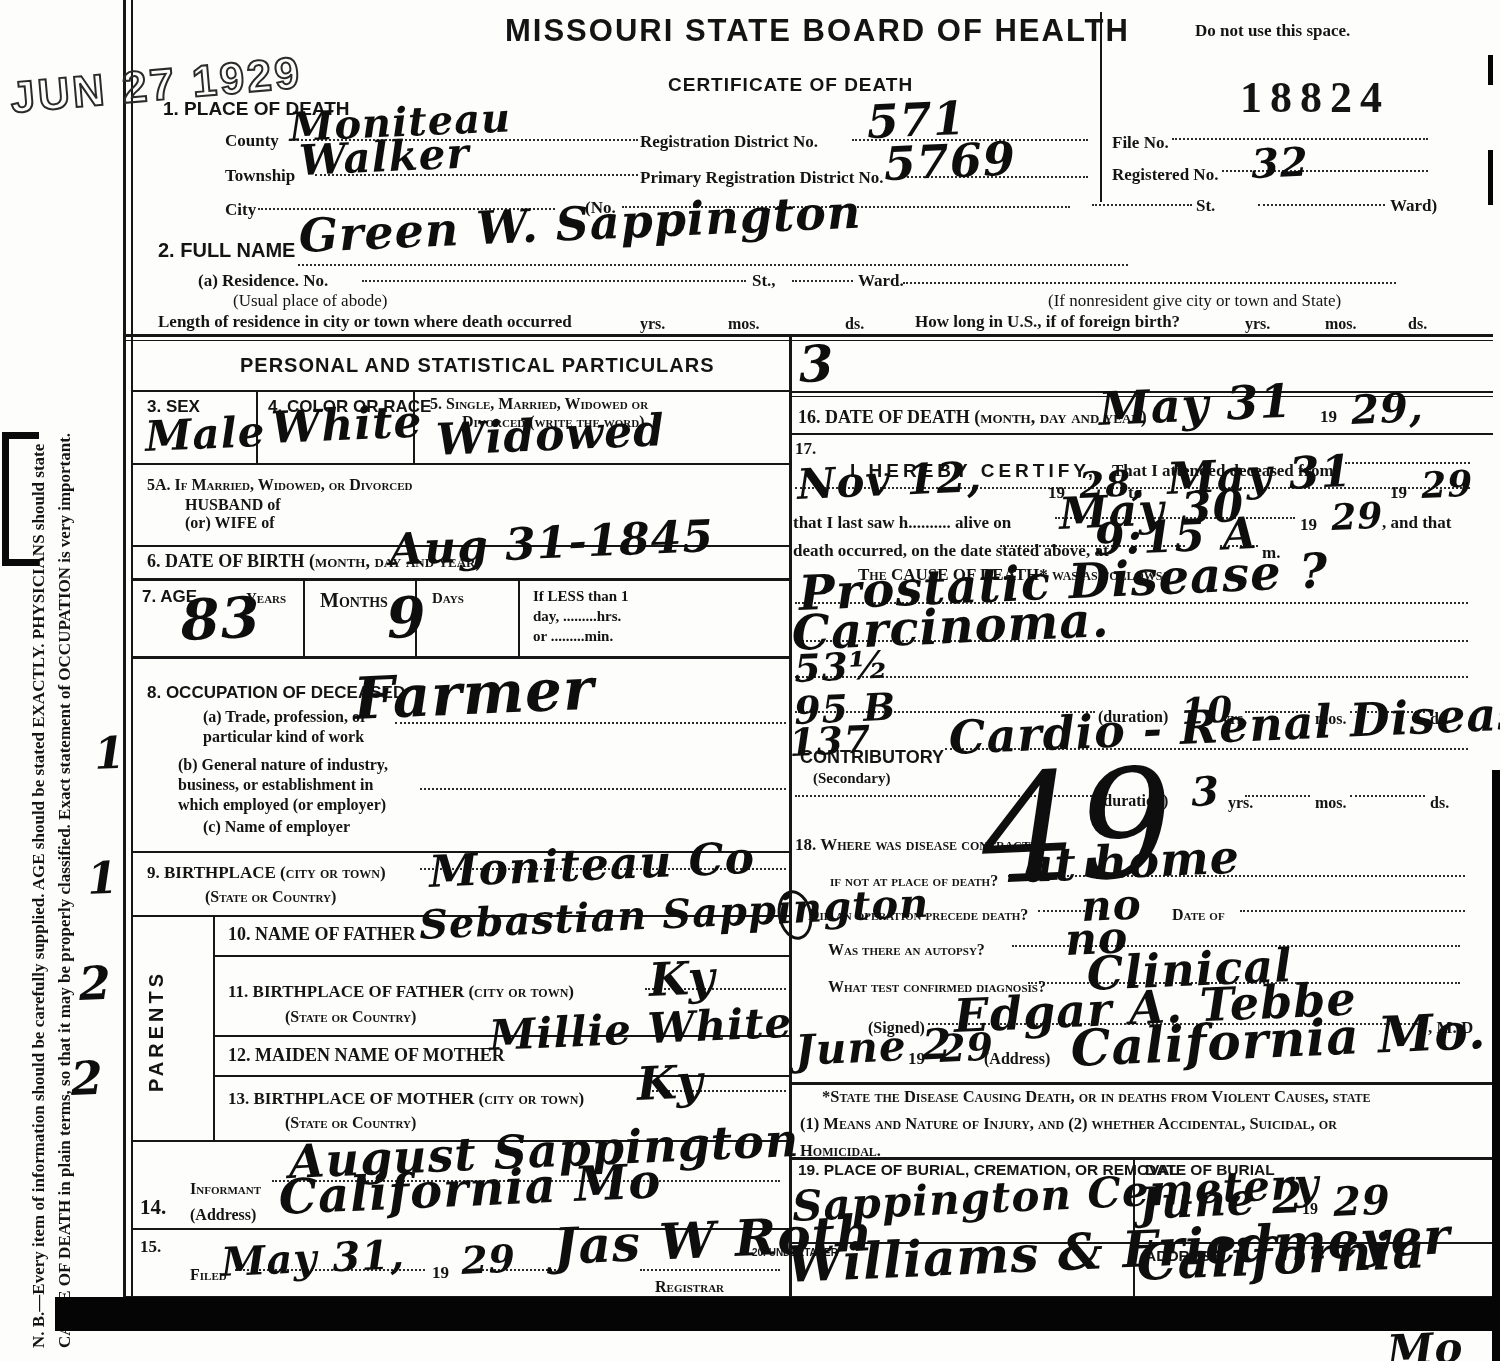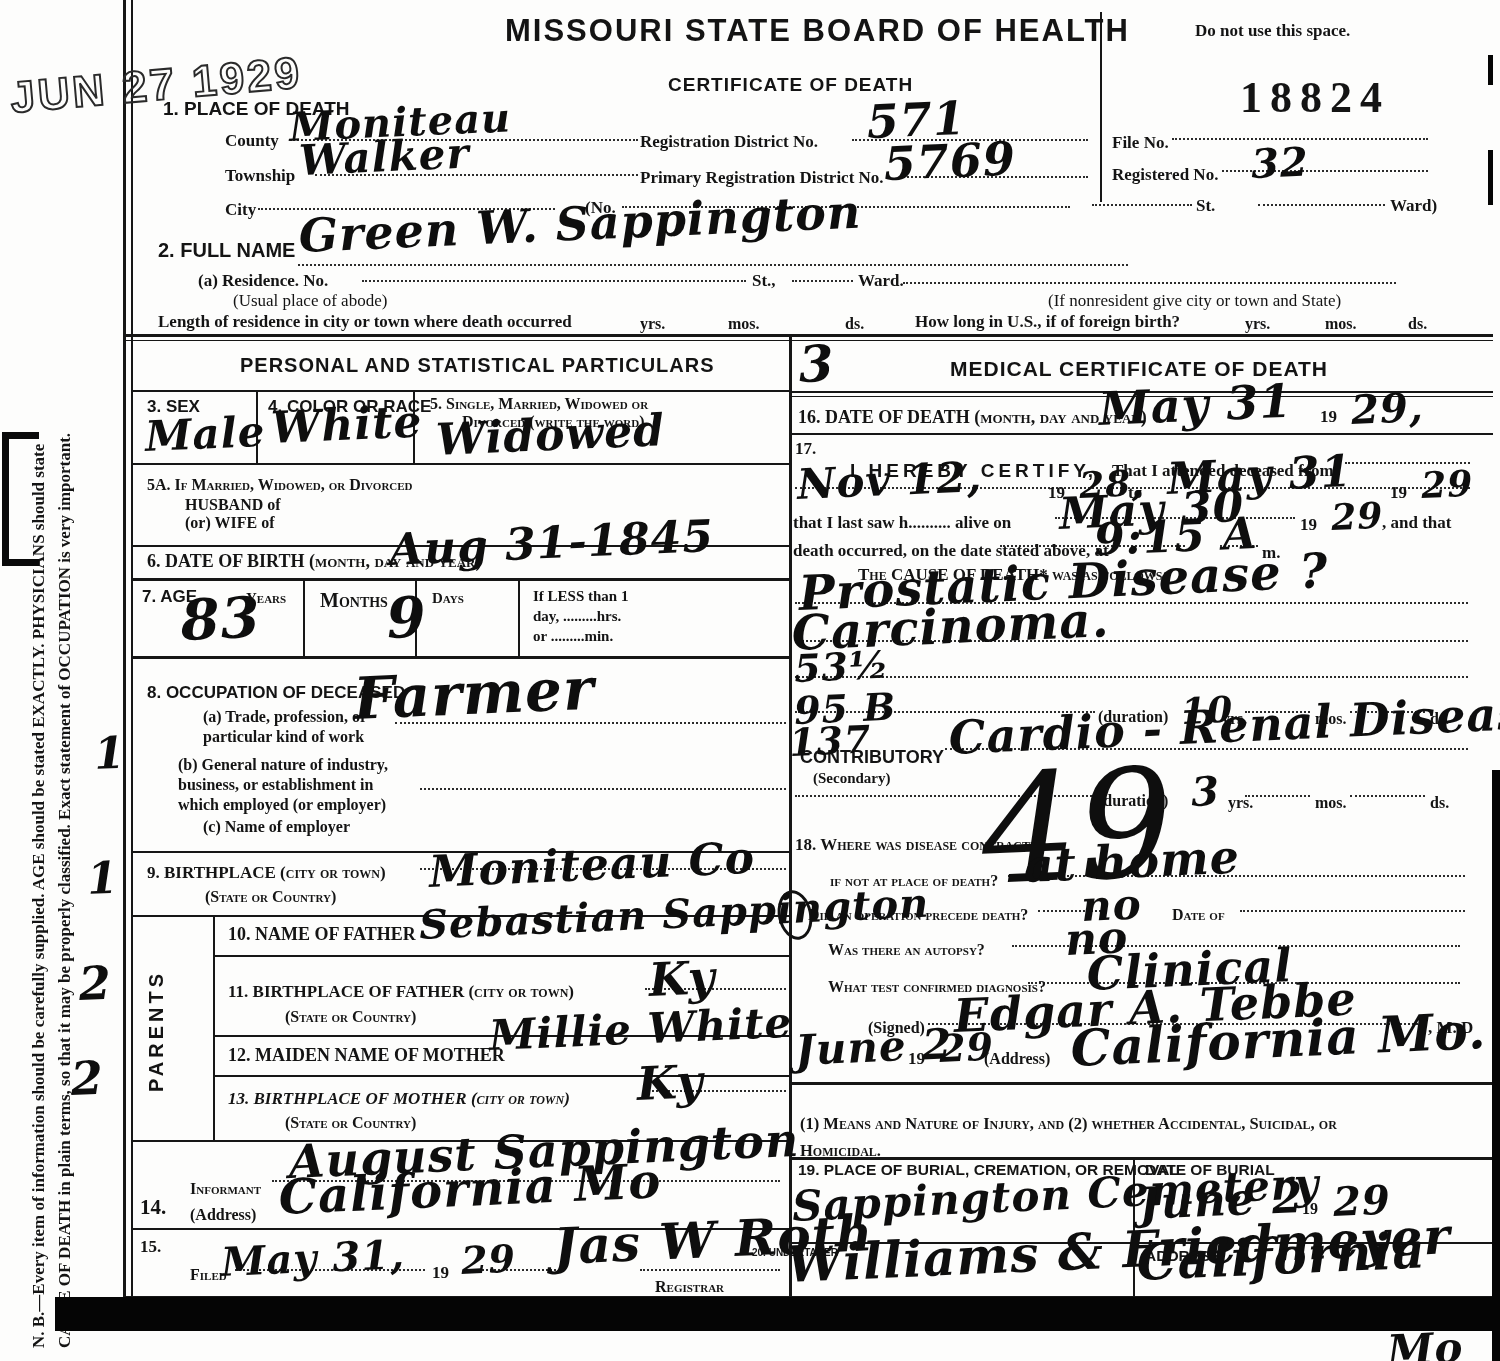--- a/index.html
+++ b/index.html
@@ -191,38 +191,37 @@
   <span class="t ser sc" style="left:205px;top:888px;font-size:16px;">(State or Country)</span>
   <span class="t hw" style="left:430px;top:848px;font-size:44px;">Moniteau Co</span>
   <span class="t sans vtext" style="left:146px;top:1092px;font-size:20px;letter-spacing:4px;">PARENTS</span>
   <span class="t ser sc" style="left:228px;top:925px;font-size:18px;">10. NAME OF FATHER</span>
   <span class="t hw" style="left:420px;top:903px;font-size:40px;">Sebastian Sappington</span>
   <span class="t ser sc" style="left:228px;top:983px;font-size:17px;">11. BIRTHPLACE OF FATHER (city or town)</span>
   <span class="t ser sc" style="left:285px;top:1008px;font-size:16px;">(State or Country)</span>
   <span class="t hw" style="left:650px;top:956px;font-size:46px;">Ky</span>
   <span class="t ser sc" style="left:228px;top:1046px;font-size:18px;">12. MAIDEN NAME OF MOTHER</span>
   <span class="t hw" style="left:490px;top:1013px;font-size:42px;">Millie White</span>
-  <span class="t ser sc" style="left:228px;top:1090px;font-size:17px;font-style:italic;">13. BIRTHPLACE OF MOTHER (city or town)</span>
+  <span class="t ser sc" style="left:228px;top:1090px;font-size:17px;">13. BIRTHPLACE OF MOTHER (city or town)</span>
   <span class="t ser sc" style="left:285px;top:1114px;font-size:16px;">(State or Country)</span>
   <span class="t hw" style="left:638px;top:1060px;font-size:46px;">Ky</span>
   <span class="t ser" style="left:140px;top:1176px;font-size:21px;margin-top:20px;">14.</span>
   <span class="t ser sc" style="left:190px;top:1180px;font-size:16px;">Informant</span>
   <span class="t hw" style="left:290px;top:1138px;font-size:46px;">August Sappington</span>
   <span class="t ser" style="left:190px;top:1206px;font-size:16px;">(Address)</span>
   <span class="t hw" style="left:280px;top:1172px;font-size:48px;">California Mo</span>
   <span class="t ser" style="left:140px;top:1238px;font-size:17px;">15.</span>
   <span class="t ser sc" style="left:190px;top:1266px;font-size:16px;">Filed</span>
   <span class="t hw" style="left:222px;top:1240px;font-size:40px;">May 31,</span>
   <span class="t ser" style="left:432px;top:1264px;font-size:17px;">19</span>
   <span class="t hw" style="left:462px;top:1240px;font-size:38px;">29</span>
   <span class="t hw" style="left:555px;top:1220px;font-size:50px;">Jas W Roth</span>
   <span class="t ser sc" style="left:655px;top:1278px;font-size:16px;">Registrar</span>
 
   <span class="t hw" style="left:800px;top:338px;font-size:50px;">3</span>
-  <span class="t sans" style="left:950px;top:358px;font-size:21px;letter-spacing:1px;">MEDICAL CERTIFICATE OF DEATH</span>
   <span class="t ser sc" style="left:798px;top:408px;font-size:18px;">16. DATE OF DEATH (month, day and year)</span>
   <span class="t hw" style="left:1100px;top:385px;font-size:46px;">May 31</span>
   <span class="t ser" style="left:1320px;top:408px;font-size:17px;">19</span>
   <span class="t hw" style="left:1352px;top:388px;font-size:40px;">29,</span>
   <span class="t ser" style="left:795px;top:440px;font-size:17px;">17.</span>
   <span class="t sans" style="left:850px;top:461px;font-size:19px;letter-spacing:4px;">I HEREBY CERTIFY,</span>
   <span class="t ser" style="left:1112px;top:462px;font-size:17px;">That I attended deceased from</span>
   <span class="t hw" style="left:798px;top:462px;font-size:42px;">Nov 12,</span>
   <span class="t ser" style="left:1048px;top:484px;font-size:17px;">19</span>
   <span class="t hw" style="left:1080px;top:466px;font-size:36px;">28,</span>
@@ -273,20 +272,21 @@
   <span class="t hw" style="left:1088px;top:950px;font-size:46px;">Clinical</span>
   <span class="t ser" style="left:868px;top:1019px;font-size:16px;">(Signed)</span>
   <span class="t hw" style="left:955px;top:992px;font-size:46px;">Edgar A. Tebbe</span>
   <span class="t ser" style="left:1428px;top:1019px;font-size:17px;">, M. D</span>
   <span class="t hw" style="left:796px;top:1028px;font-size:42px;">June 2</span>
   <span class="t ser" style="left:908px;top:1050px;font-size:17px;">19</span>
   <span class="t hw" style="left:940px;top:1028px;font-size:38px;">29</span>
   <span class="t ser" style="left:984px;top:1050px;font-size:16px;">(Address)</span>
   <span class="t hw" style="left:1072px;top:1022px;font-size:50px;">California Mo.</span>
 
+  <span class="t ser sc" style="left:822px;top:1088px;font-size:16.5px;">*State the Disease Causing Death, or in deaths from Violent Causes, state</span>
   <span class="t ser sc" style="left:800px;top:1115px;font-size:16.5px;">(1) Means and Nature of Injury, and (2) whether Accidental, Suicidal, or</span>
   <span class="t ser sc" style="left:800px;top:1142px;font-size:16.5px;">Homicidal.</span>
 
   <span class="t sans" style="left:798px;top:1162px;font-size:15.5px;">19. PLACE OF BURIAL, CREMATION, OR REMOVAL</span>
   <span class="t sans" style="left:1145px;top:1162px;font-size:15.5px;">DATE OF BURIAL</span>
   <span class="t hw" style="left:793px;top:1184px;font-size:42px;">Sappington Cemetery</span>
   <span class="t hw" style="left:1140px;top:1180px;font-size:44px;">June 2</span>
   <span class="t ser" style="left:1302px;top:1200px;font-size:16px;">19</span>
   <span class="t hw" style="left:1334px;top:1180px;font-size:40px;">29</span>
   <span class="t sans" style="left:752px;top:1248px;font-size:10px;">20. UNDERTAKER</span>

